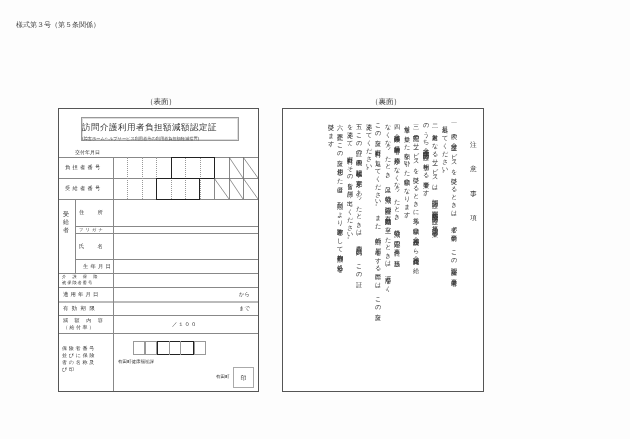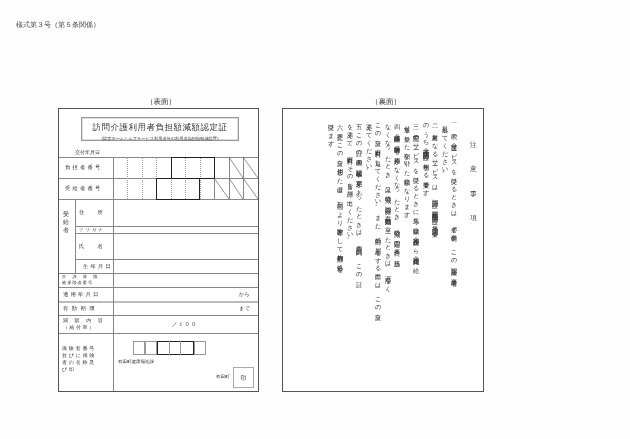--- a/index.html
+++ b/index.html
@@ -2,21 +2,21 @@
 <html><head>
 <meta charset="utf-8">
 <style>
   html,body{margin:0;padding:0;}
   body{width:630px;height:439px;background:#fdfdfd;position:relative;overflow:hidden;
        font-family:"DejaVu Serif","Liberation Serif",serif;color:#333;}
   .abs{position:absolute;}
   .form-no{left:16px;top:20px;font-size:7px;color:#444;}
   .face-label{font-size:7.5px;color:#333;}
   .card{border:1.5px solid #555;background:#fff;}
-  .title-box{border:1px solid #999;box-shadow:0 0 0 1px #ddd inset;text-align:center;}
+  .title-box{border:1px solid #999;box-shadow:0 0 0 1px #ddd inset;text-align:left;}
   .title-main{font-size:8.5px;letter-spacing:0.5px;margin-top:4px;color:#333;}
   .title-sub{font-size:4.2px;color:#444;margin-top:2px;white-space:nowrap;}
   .small{font-size:5px;color:#333;}
   .hline{position:absolute;height:0;border-top:0.8px solid #888;}
   .vline{position:absolute;width:0;border-left:0.8px solid #888;}
   .dotv{position:absolute;width:0;border-left:0.6px dotted #999;}
   .bold-box{position:absolute;border:1.6px solid #222;box-sizing:border-box;}
   .lab{position:absolute;font-size:5.3px;letter-spacing:2.2px;color:#333;white-space:nowrap;}
   .vt{position:absolute;writing-mode:vertical-rl;font-size:6.2px;line-height:1;letter-spacing:0.9px;color:#333;white-space:nowrap;}
   .seal{position:absolute;border:1px solid #aaa;font-size:6px;text-align:center;}

